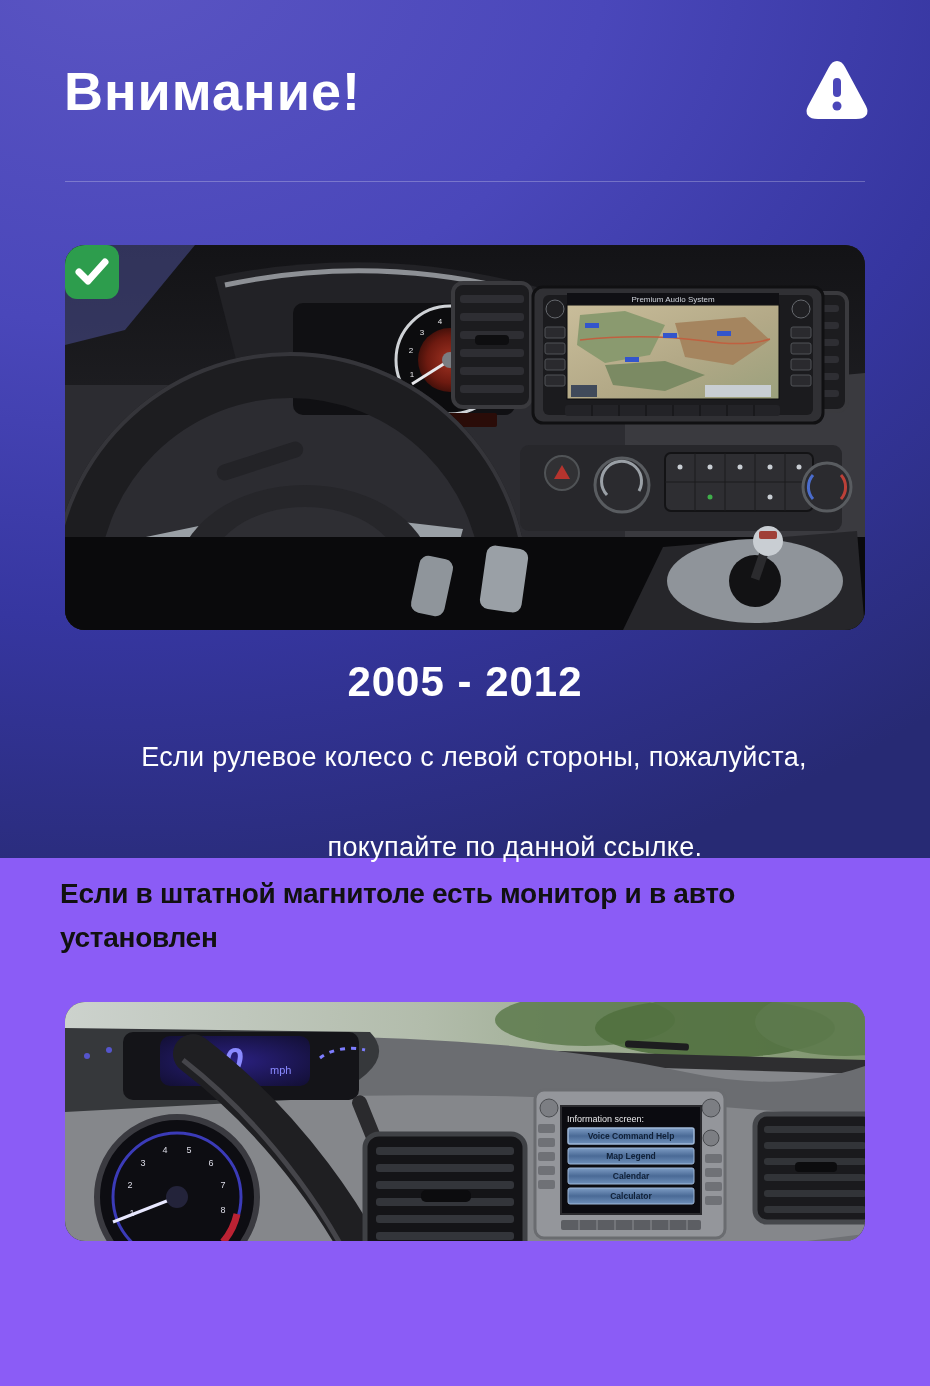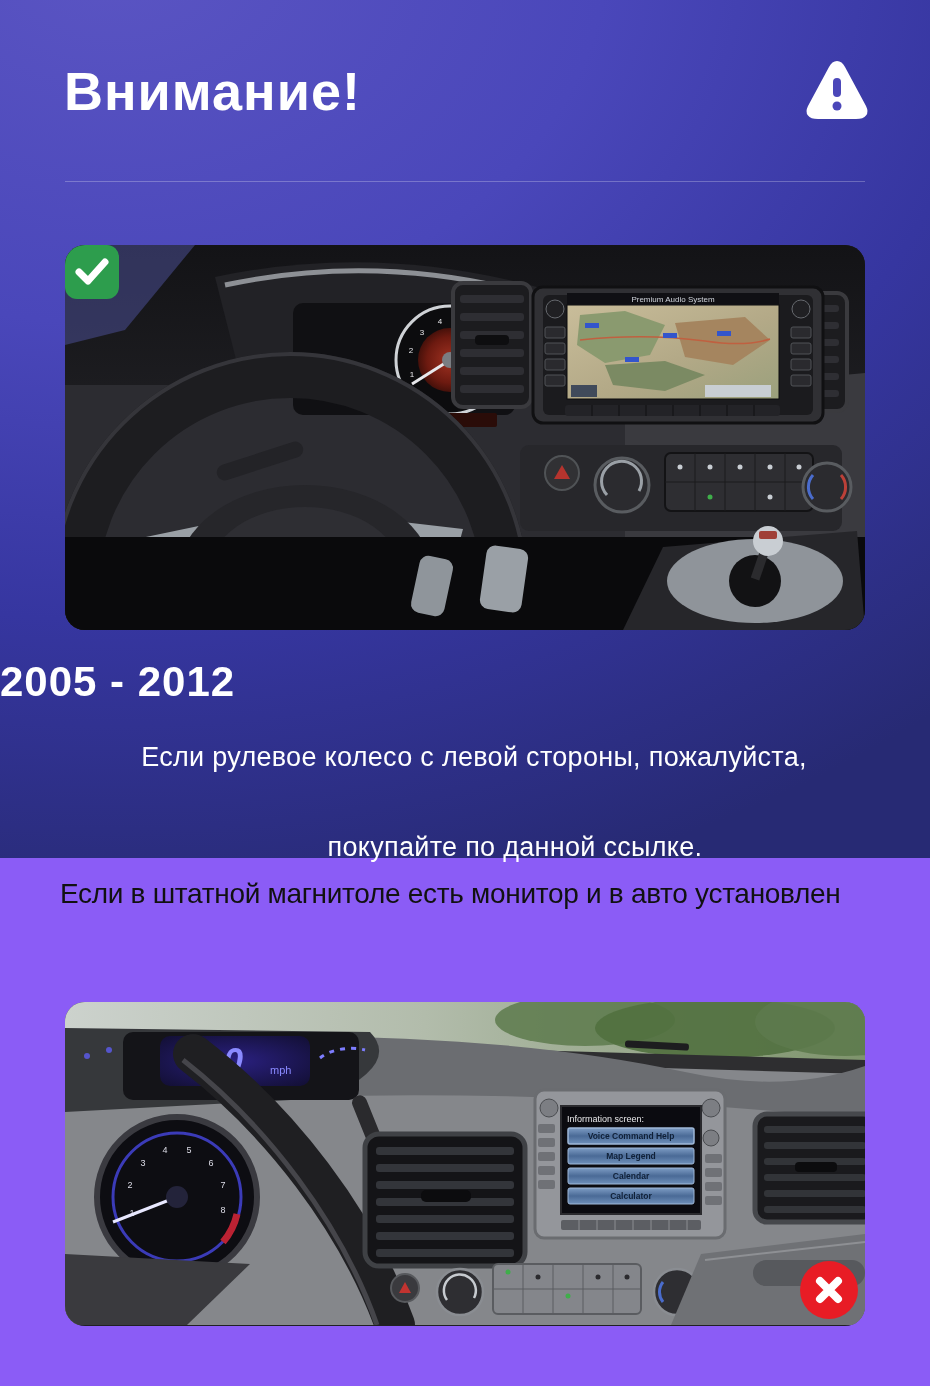--- a/index.html
+++ b/index.html
@@ -14,45 +14,45 @@
       #5b55c3 0%, #4a47ba 38%, #3636a0 68%, #272a74 100%);
   }
   .page-title{
     position:absolute;left:64px;top:60px;margin:0;
     color:#ffffff;font-size:54px;font-weight:700;letter-spacing:1px;
   }
   .warn-icon{position:absolute;left:804px;top:58px;width:66px;height:62px;}
   .divider{position:absolute;left:65px;top:181px;width:800px;height:0;
     border-top:1px solid rgba(255,255,255,0.25);}
   .years{
-    position:absolute;left:0;top:658px;width:930px;text-align:left;margin:0;
+    position:absolute;left:0;top:658px;width:930px;text-align:center;margin:0;
     color:#ffffff;font-size:42px;font-weight:700;letter-spacing:1px;
   }
   .hero-line{position:absolute;left:0;width:930px;text-align:center;margin:9px;
     color:#ffffff;font-size:27px;font-weight:400;letter-spacing:.3px;}
   .hero-line1{top:733px;}
   .hero-line2{top:823px;padding-left:41px;}
   
   .photo{position:absolute;left:65px;width:800px;border-radius:20px;overflow:hidden;
     background:#202024;}
   .photo svg{display:block;}
   .photo-good{top:245px;height:385px;}
-  .photo-bad{top:1002px;height:324px;}
+  .photo-bad{top:1002px;height:239px;}
   
   .badge-check{
     position:absolute;left:0;top:0;width:54px;height:54px;border-radius:12px;
     background:#2d9d4d;display:flex;align-items:center;justify-content:center;
   }
   .badge-cross{
     position:absolute;left:735px;top:259px;width:58px;height:58px;border-radius:50%;
     background:#e81c25;display:flex;align-items:center;justify-content:center;
   }
   
   .notice{position:absolute;left:60px;top:872px;width:820px;
-    color:#111111;font-size:28px;font-weight:400;line-height:44px;letter-spacing:-.3px;}
+    color:#111111;font-size:28px;font-weight:700;line-height:44px;letter-spacing:-.3px;}
 </style>
 </head>
 <body>
 
 <div class="page">
 
   <section class="top-section">
 
     <h1 class="page-title">Внимание!</h1>
 

